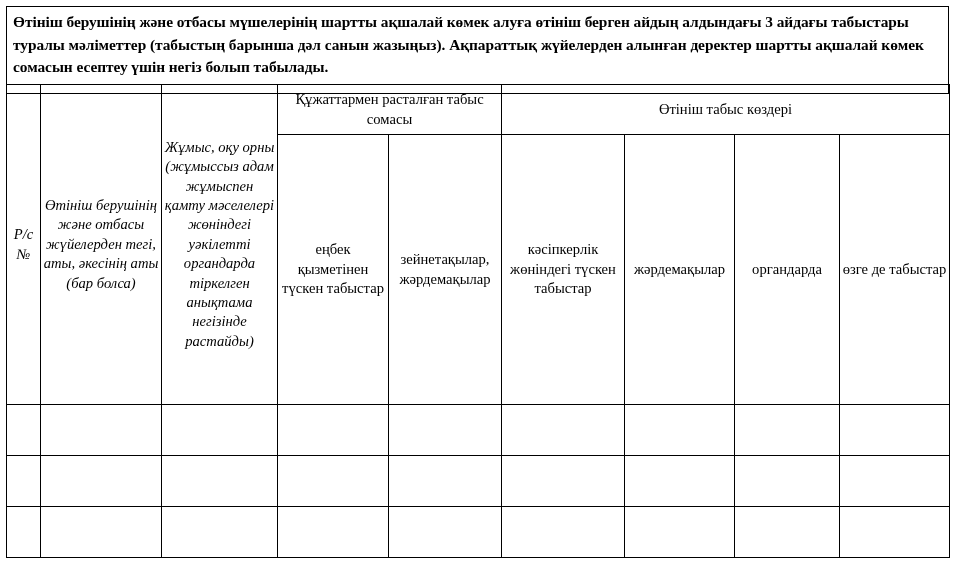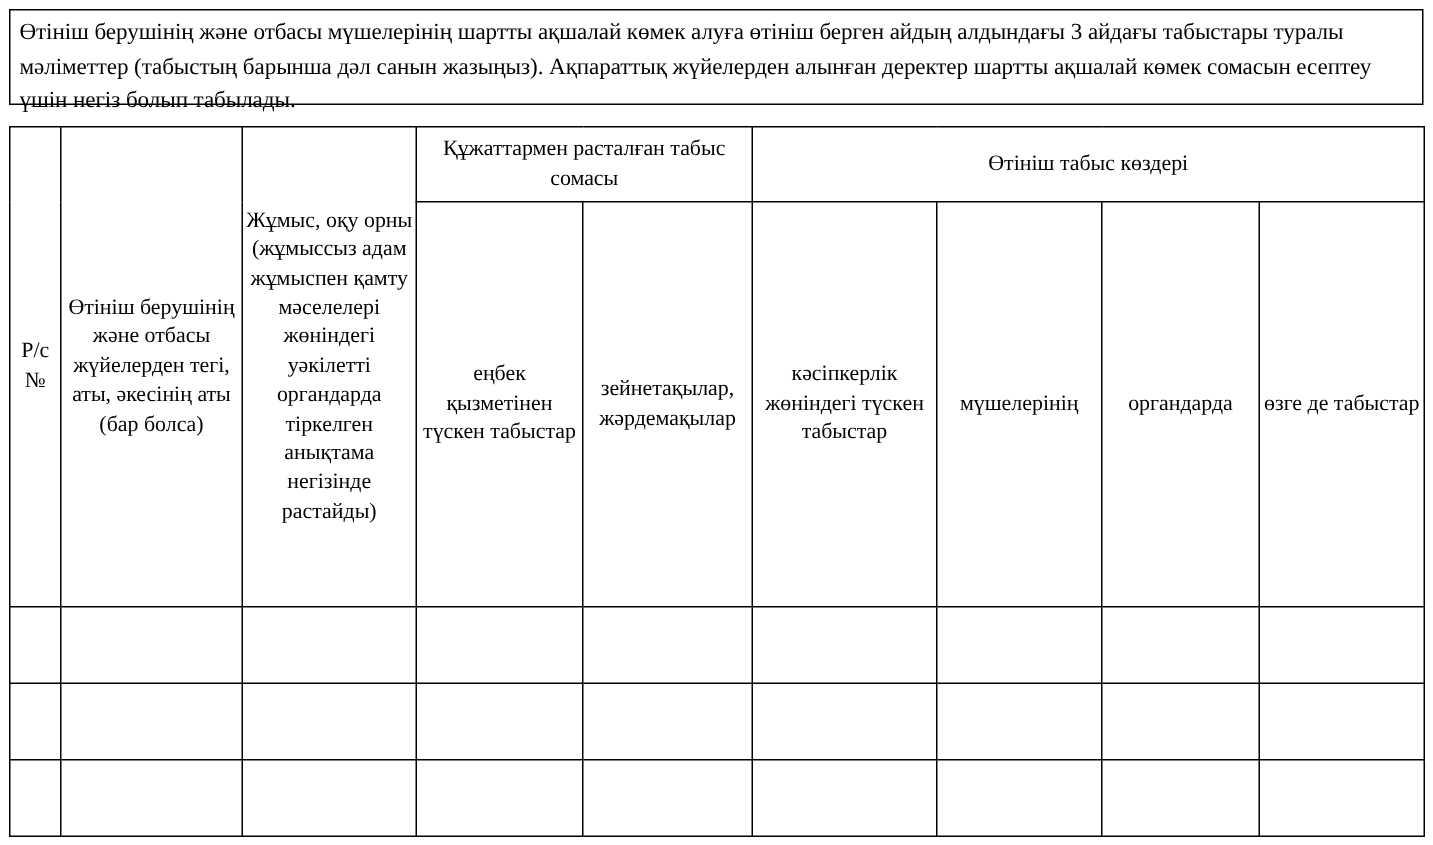--- a/index.html
+++ b/index.html
@@ -21,24 +21,25 @@
     height: 563px;
     box-sizing: border-box;
   }
 
   
   .note-box {
     position: absolute;
     left: 6px;
     top: 6px;
     width: 943px;
-    height: 64px;
+    height: 88px;
     box-sizing: border-box;
     border: 1px solid #000;
     padding: 4px 6px 2px 6px;
+    font-weight: bold;
   }
   .note-text {
     font-size: 15.4px;
     line-height: 22.6px;
     text-align: left;
     letter-spacing: -0.05px;
   }
 
   
   table.grid {
@@ -70,21 +71,21 @@
   .c7 { width: 110px; }
   .c8 { width: 105px; }
   .c9 { width: 110px; }
 
   .row-group   { height: 50px; }
   .row-sub     { height: 270px; }
   .row-data    { height: 51px; }
 
   td.grp { vertical-align: middle; }
   td.sub { vertical-align: middle; }
-  td.tall { vertical-align: middle; }
+  td.tall { vertical-align: middle; font-style: italic; }
   td.blank { }
 </style>
 </head>
 <body>
 
 <div class="sheet">
 
   <div class="note-box">
     <div class="note-text">Өтініш берушінің және отбасы мүшелерінің шартты ақшалай көмек алуға өтініш берген айдың алдындағы 3 айдағы табыстары туралы мәліметтер (табыстың барынша дәл санын жазыңыз). Ақпараттық жүйелерден алынған деректер шартты ақшалай көмек сомасын есептеу үшін негіз болып табылады.</div>
   </div>
@@ -108,21 +109,21 @@
         <td class="tall" rowspan="2">Өтініш берушінің және отбасы жүйелерден тегі, аты, әкесінің аты (бар болса)</td>
         <td class="tall" rowspan="2">Жұмыс, оқу орны (жұмыссыз адам жұмыспен қамту мәселелері жөніндегі уәкілетті органдарда тіркелген анықтама негізінде растайды)</td>
         <td class="grp" colspan="2">Құжаттармен расталған табыс сомасы</td>
         <td class="grp" colspan="4">Өтініш табыс көздері</td>
       </tr>
 
       <tr class="row-sub">
         <td class="sub">еңбек қызметінен түскен табыстар</td>
         <td class="sub">зейнетақылар, жәрдемақылар</td>
         <td class="sub">кәсіпкерлік жөніндегі түскен табыстар</td>
-        <td class="sub">мүшелерінің</td>
+        <td class="sub">жәрдемақылар</td>
         <td class="sub">органдарда</td>
         <td class="sub">өзге де табыстар</td>
       </tr>
 
       <tr class="row-data">
         <td class="blank"></td>
         <td class="blank"></td>
         <td class="blank"></td>
         <td class="blank"></td>
         <td class="blank"></td>

